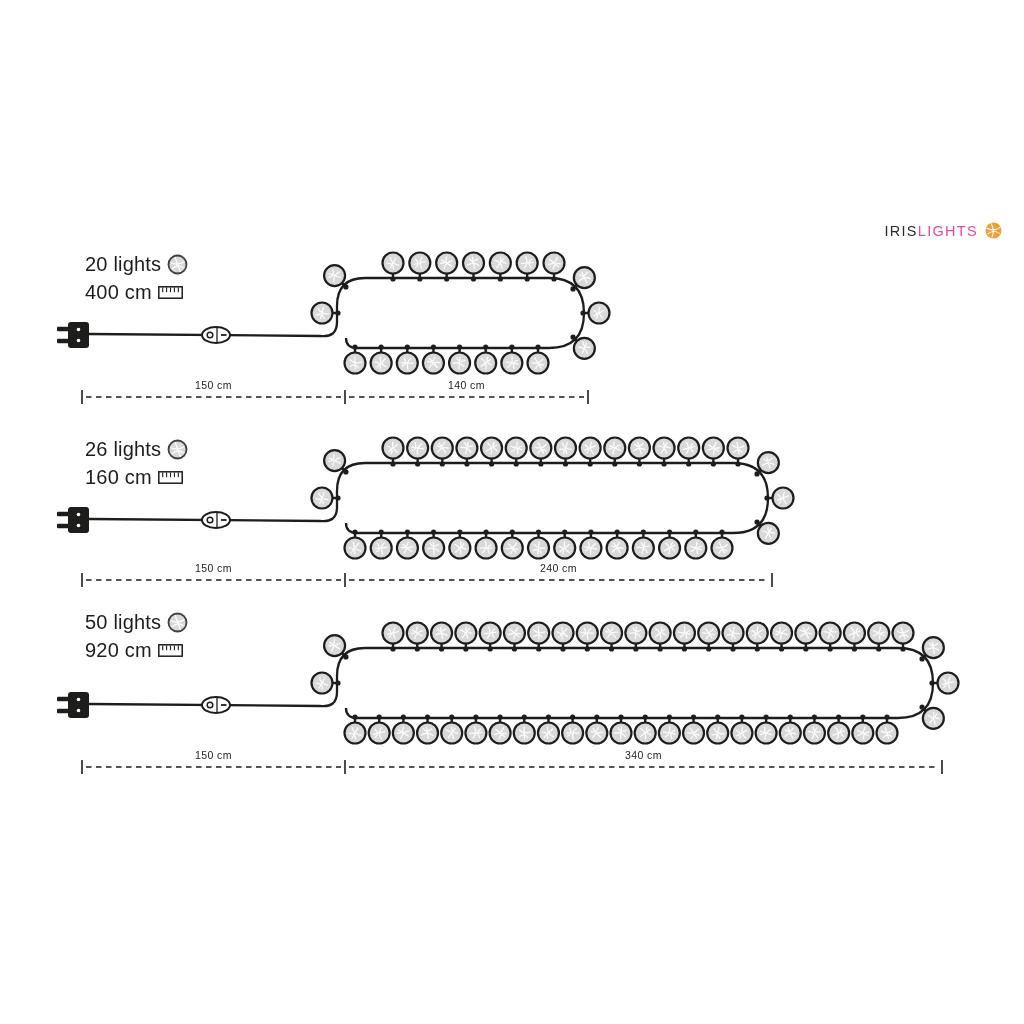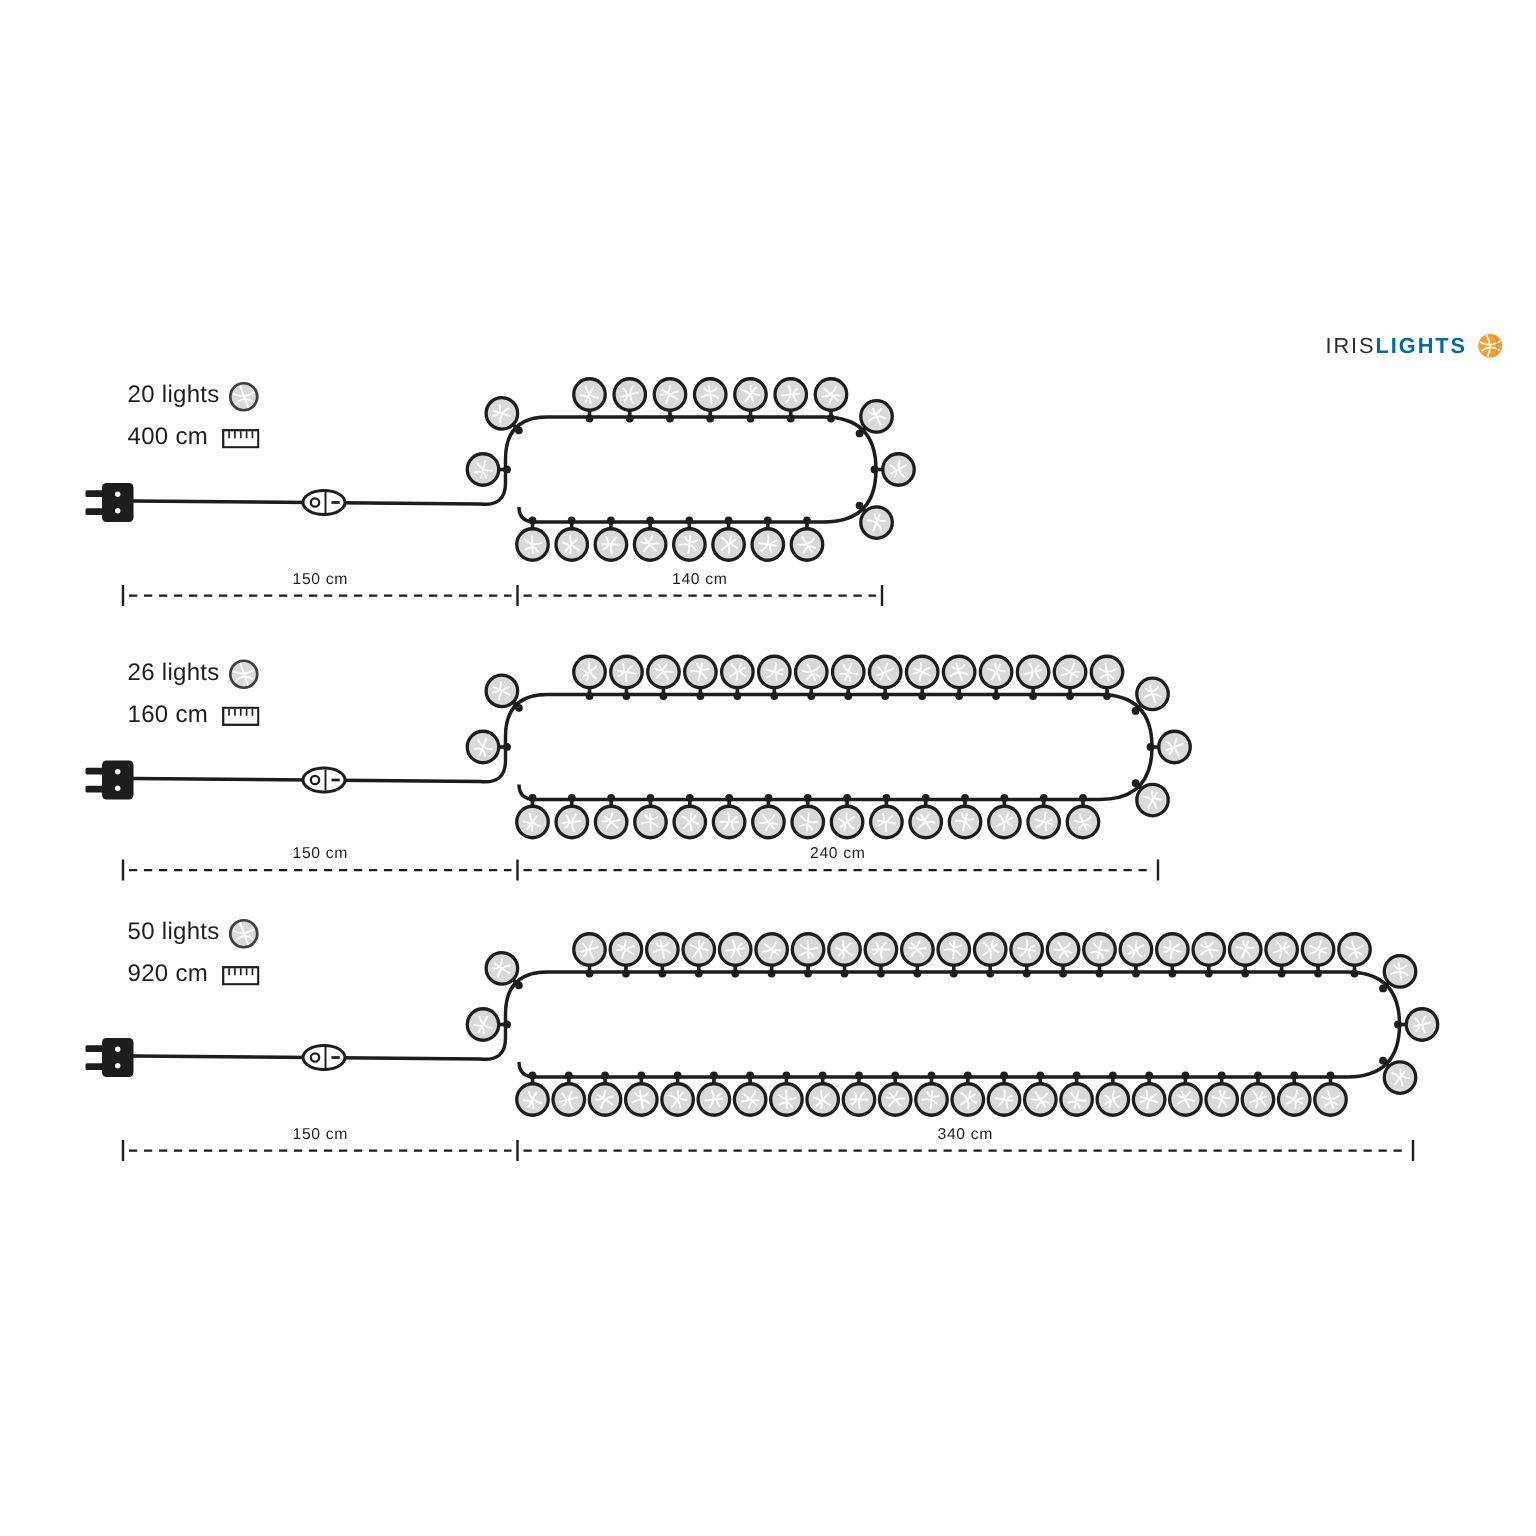--- a/index.html
+++ b/index.html
@@ -9,24 +9,24 @@
     font-family:"Liberation Sans",sans-serif;
     color:#1d1d1b;
   }
   #diagram{position:absolute;left:0;top:0}
   .logo{
     position:absolute;top:222px;right:22px;
     display:flex;align-items:center;gap:7px;
   }
   .logo-text{font-size:14.5px;letter-spacing:1.3px;color:#3a3a39;white-space:nowrap}
   .logo-bold{font-weight:400;color:#2b2b2a}
-  .logo-light{font-weight:700;color:#0369a1}
+  .logo-light{font-weight:400;color:#ec4899}
   .row-info{position:absolute;left:85px}
   .info-line{display:flex;align-items:center;height:28px;gap:6px}
-  .info-text{font-size:16px;min-width:57px;letter-spacing:.2px;color:#1d1d1b}
+  .info-text{font-size:20px;min-width:57px;letter-spacing:.2px;color:#1d1d1b}
   .icon{display:inline-flex;align-items:center}
 </style>
 </head>
 <body>
 
 <svg id="diagram" width="1024" height="1024" viewBox="0 0 1024 1024">
     <g>
       <g>
         <rect x="68" y="322" width="21" height="26" rx="3" fill="#1d1d1b"></rect>
         <rect x="57" y="326.8" width="12" height="4.5" rx="1" fill="#1d1d1b"></rect>

